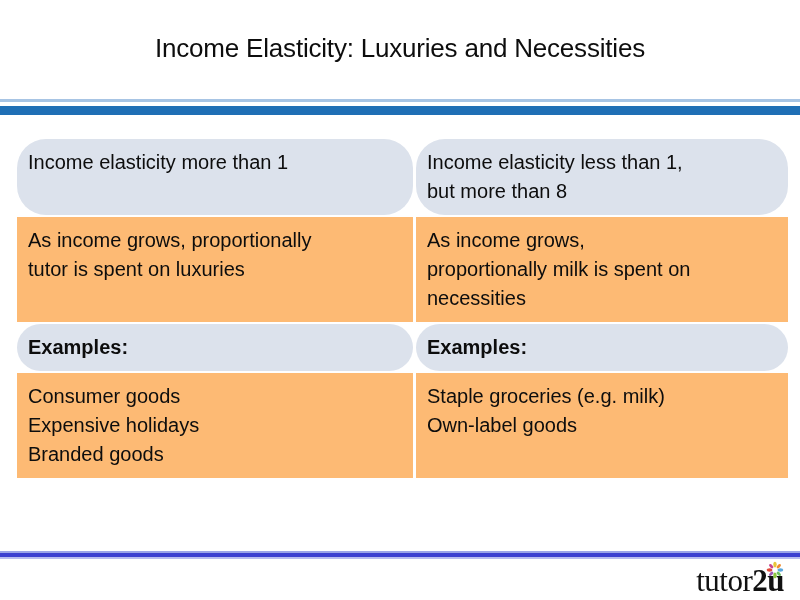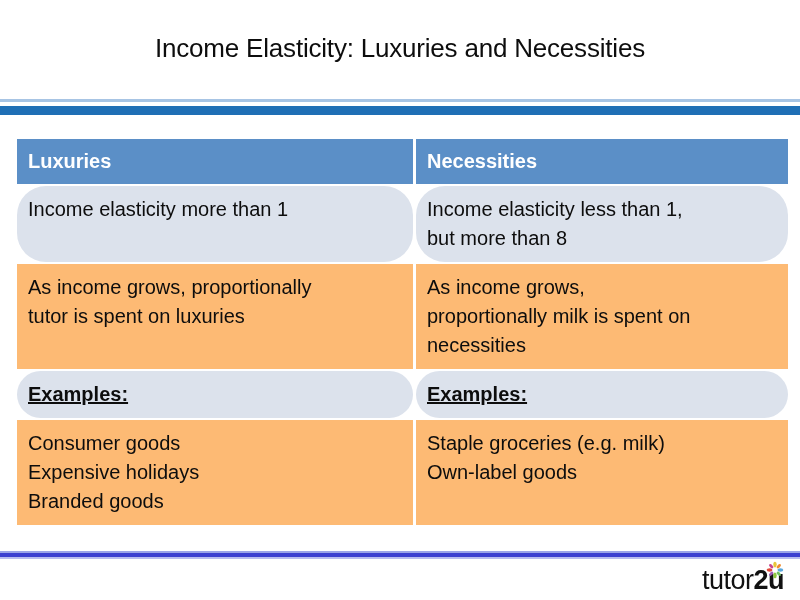--- a/index.html
+++ b/index.html
@@ -75,21 +75,21 @@
     background: #5b8fc7;
     color: #ffffff;
     font-weight: bold;
     font-size: 20px;
     padding-top: 8px;
     padding-bottom: 8px;
     height: 25px;
   }
   tr.row-shade td { background: #dce2ec; border-radius: 29px; }
   tr.row-plain td { background: #fdba74; }
-  tr.row-shade.row-strong td { font-weight: bold; text-decoration: underline; }
+  tr.row-shade.row-strong td { font-weight: bold; }
 
   .cell-line { display: block; }
 
   
   .footer-rule-hi {
     position: absolute;
     left: 0;
     top: 551px;
     width: 800px;
     height: 2px;
@@ -114,22 +114,22 @@
 
   .brand {
     position: absolute;
     right: 16px;
     top: 562px;
     height: 34px;
     display: flex;
     align-items: flex-end;
   }
   .brand-text {
-    font-family: Liberation Sans, sans-serif;
-    font-size: 27px;
+    font-family: Liberation Serif, serif;
+    font-size: 31px;
     line-height: 31px;
     color: #111111;
     letter-spacing: -0.5px;
     font-weight: 400;
   }
   .brand-text .b2 { font-weight: bold; }
   .brand-mark {
     position: absolute;
     right: 0px;
     top: -4px;
@@ -145,28 +145,20 @@
 <div class="rule-thin"></div>
 <div class="rule-thick"></div>
 
 <div class="table-wrap">
   <table class="content-table">
     <colgroup>
       <col class="col-left">
       <col class="col-right">
     </colgroup>
     <tbody>
-      <tr class="row-header">
-        <td>
-          <span class="cell-line">Luxuries</span>
-        </td>
-        <td>
-          <span class="cell-line">Necessities</span>
-        </td>
-      </tr>
 
       <tr class="row-shade">
         <td>
           <span class="cell-line">Income elasticity more than 1</span>
         </td>
         <td>
           <span class="cell-line">Income elasticity less than 1,</span>
           <span class="cell-line">but more than 8</span>
         </td>
       </tr>

